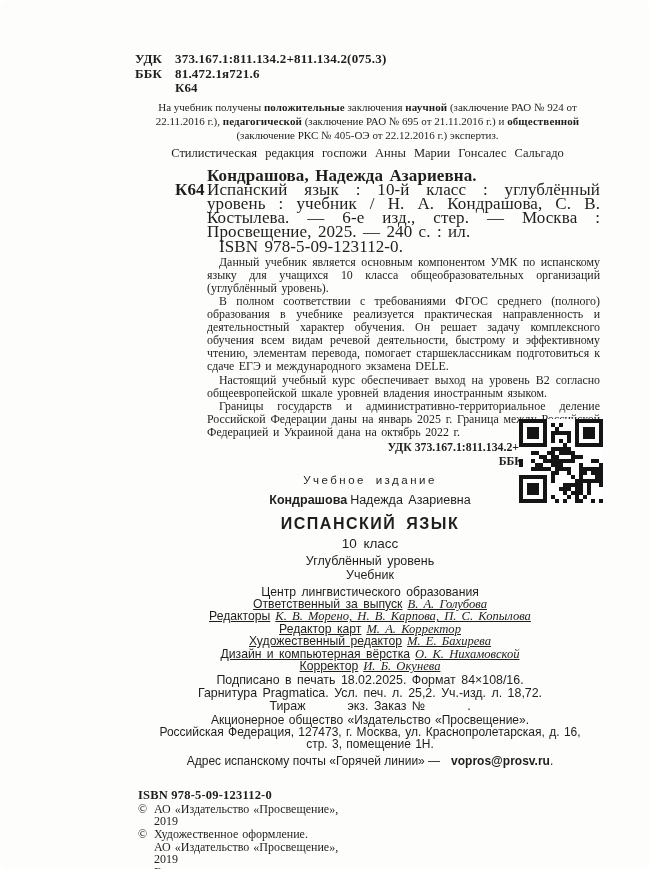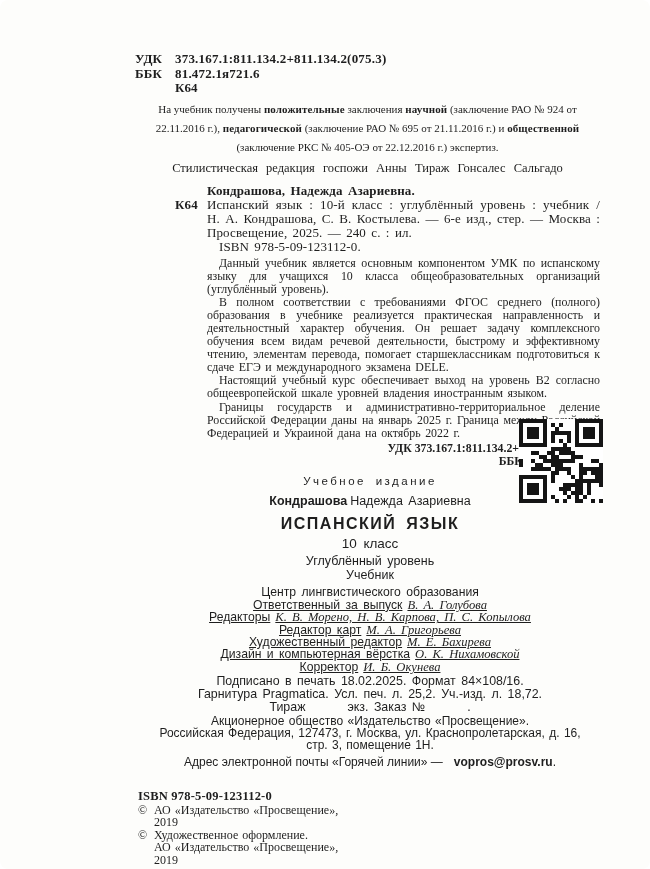--- a/index.html
+++ b/index.html
@@ -9,24 +9,24 @@
     background:#fdfdfb;color:#1e1e1e;
     font-family:"Liberation Serif",serif;
     box-sizing:border-box;
     border-radius:8px;
   }
   
   .serif-col{padding:52px 50px 0 135px;}
   .udk-line{font-weight:bold;font-size:13px;line-height:14.5px;letter-spacing:.2px;}
   .udk-line .lab{display:inline-block;width:40px;}
   .k64{font-weight:bold;font-size:13px;line-height:14.5px;padding-left:40px;}
-  .expert{margin:4px auto 0;width:448px;text-align:center;font-size:11px;line-height:19px;}
+  .expert{margin:4px auto 0;width:448px;text-align:center;font-size:11px;line-height:14px;}
   .expert b{letter-spacing:.1px;}
   .stylistic{margin:4px 0 0;text-align:center;font-size:12.5px;line-height:15px;word-spacing:5px;}
-  .biblio{margin-top:8px;padding-left:40px;font-size:13px;line-height:14.2px;word-spacing:2px;letter-spacing:.1px;}
+  .biblio{margin-top:8px;padding-left:40px;font-size:17px;line-height:14.2px;word-spacing:2px;letter-spacing:.1px;}
   .author-header{font-weight:bold;padding-left:32px;}
   .record{position:relative;padding-left:32px;text-align:justify;}
   .kcode{position:absolute;left:0;top:0;font-weight:bold;}
   .isbn-line{padding-left:44px;}
   .annotation{margin-top:2px;padding-left:72px;text-align:justify;font-size:11.9px;line-height:13.1px;word-spacing:1.5px;}
   .annotation p{margin:0;text-indent:12px;}
   .udk-right{margin-top:2px;text-align:right;font-weight:bold;font-size:11.8px;line-height:13.5px;}
   
   .sans-col{font-family:"Liberation Sans",sans-serif;text-align:center;padding:0 50px 0 140px;}
   .edition-type{margin-top:6px;font-size:11.5px;letter-spacing:2.5px;word-spacing:4px;}
@@ -69,21 +69,21 @@
   <div class="serif-col">
 
     <div>
       <div class="udk-line"><span class="lab">УДК</span><span>373.167.1:811.134.2+811.134.2(075.3)</span></div>
       <div class="udk-line"><span class="lab">ББК</span><span>81.472.1я721.6</span></div>
       <div class="k64">К64</div>
     </div>
 
     <p class="expert"><span>На учебник получены </span><b>положительные</b><span> заключения </span><b>научной</b><span> (заключение РАО № 924 от 22.11.2016 г.),  </span><b>педагогической</b><span> (заключение РАО № 695 от 21.11.2016 г.) и </span><b>общественной</b><span> (заключение РКС № 405-ОЭ от 22.12.2016 г.) экспертиз.</span></p>
 
-    <p class="stylistic">Стилистическая редакция госпожи Анны Тираж Гонсалес Сальгадо</p>
+    <p class="stylistic">Стилистическая редакция госпожи Анны Марии Гонсалес Сальгадо</p>
 
     <div class="biblio">
       <div class="author-header">Кондрашова, Надежда Азариевна.</div>
       <div class="record"><span class="kcode">К64</span><span>Испанский язык : 10-й класс : углублённый уровень : учебник / Н. А. Кондрашова, С. В. Костылева. — 6-е изд., стер. — Москва : Просвещение, 2025. — 240 с. : ил.</span></div>
       <div class="isbn-line">ISBN 978-5-09-123112-0.</div>
     </div>
 
     <div class="annotation">
       <p>Данный учебник является основным компонентом УМК по испанскому языку для учащихся 10 класса общеобразовательных организаций (углублённый уровень).</p>
       <p>В полном соответствии с требованиями ФГОС среднего (полного) образования в учебнике реализуется практическая направленность и деятельностный характер обучения. Он решает задачу комплексного обучения всем видам речевой деятельности, быстрому и эффективному чтению, элементам перевода, помогает старшеклассникам подготовиться к сдаче ЕГЭ и международного экзамена DELE.</p>
@@ -107,39 +107,39 @@
     <div class="book-title">ИСПАНСКИЙ ЯЗЫК</div>
     <div class="grade">10 класс</div>
     <div class="level">Углублённый уровень</div>
     <div class="book-type">Учебник</div>
 
     <div class="center-line">Центр лингвистического образования</div>
 
     <div>
       <div class="credit"><span>Ответственный за выпуск</span><i class="nm">В. А. Голубова</i></div>
       <div class="credit"><span>Редакторы</span><i class="nm">К. В. Морено, Н. В. Карпова, П. С. Копылова</i></div>
-      <div class="credit"><span>Редактор карт</span><i class="nm">М. А. Григорьева</i></div>
+      <div class="credit"><span>Редактор карт</span><i class="nm">М. А. Корректор</i></div>
       <div class="credit"><span>Художественный редактор</span><i class="nm">М. Е. Бахирева</i></div>
       <div class="credit"><span>Дизайн и компьютерная вёрстка</span><i class="nm">О. К. Нихамовской</i></div>
       <div class="credit"><span>Корректор</span><i class="nm">И. Б. Окунева</i></div>
     </div>
 
     <div class="print-block">
       <div>Подписано в печать 18.02.2025. Формат 84×108/16.</div>
       <div>Гарнитура Pragmatica. Усл. печ. л. 25,2. Уч.-изд. л. 18,72.</div>
       <div><span>Тираж</span><span class="gap"></span><span>экз. Заказ №</span><span class="gap"></span><span>.</span></div>
     </div>
 
     <div class="publisher">
       <div>Акционерное общество «Издательство «Просвещение».</div>
       <div>Российская Федерация, 127473, г. Москва, ул. Краснопролетарская, д. 16,</div>
       <div>стр. 3, помещение 1Н.</div>
     </div>
 
-    <div class="email-line"><span>Адрес электронной почты «Горячей линии» —</span><b>vopros@prosv.ru</b><span>.</span></div>
+    <div class="email-line"><span>Адрес испанскому почты «Горячей линии» —</span><b>vopros@prosv.ru</b><span>.</span></div>
   </div>
 
   <div class="footer">
     <div class="isbn-bottom">ISBN 978-5-09-123112-0</div>
     <div class="copyright">
       <div class="cr">
           <span class="cm">©</span>
           <span>АО «Издательство «Просвещение», 2019</span>
         </div>
       <div class="cr">

